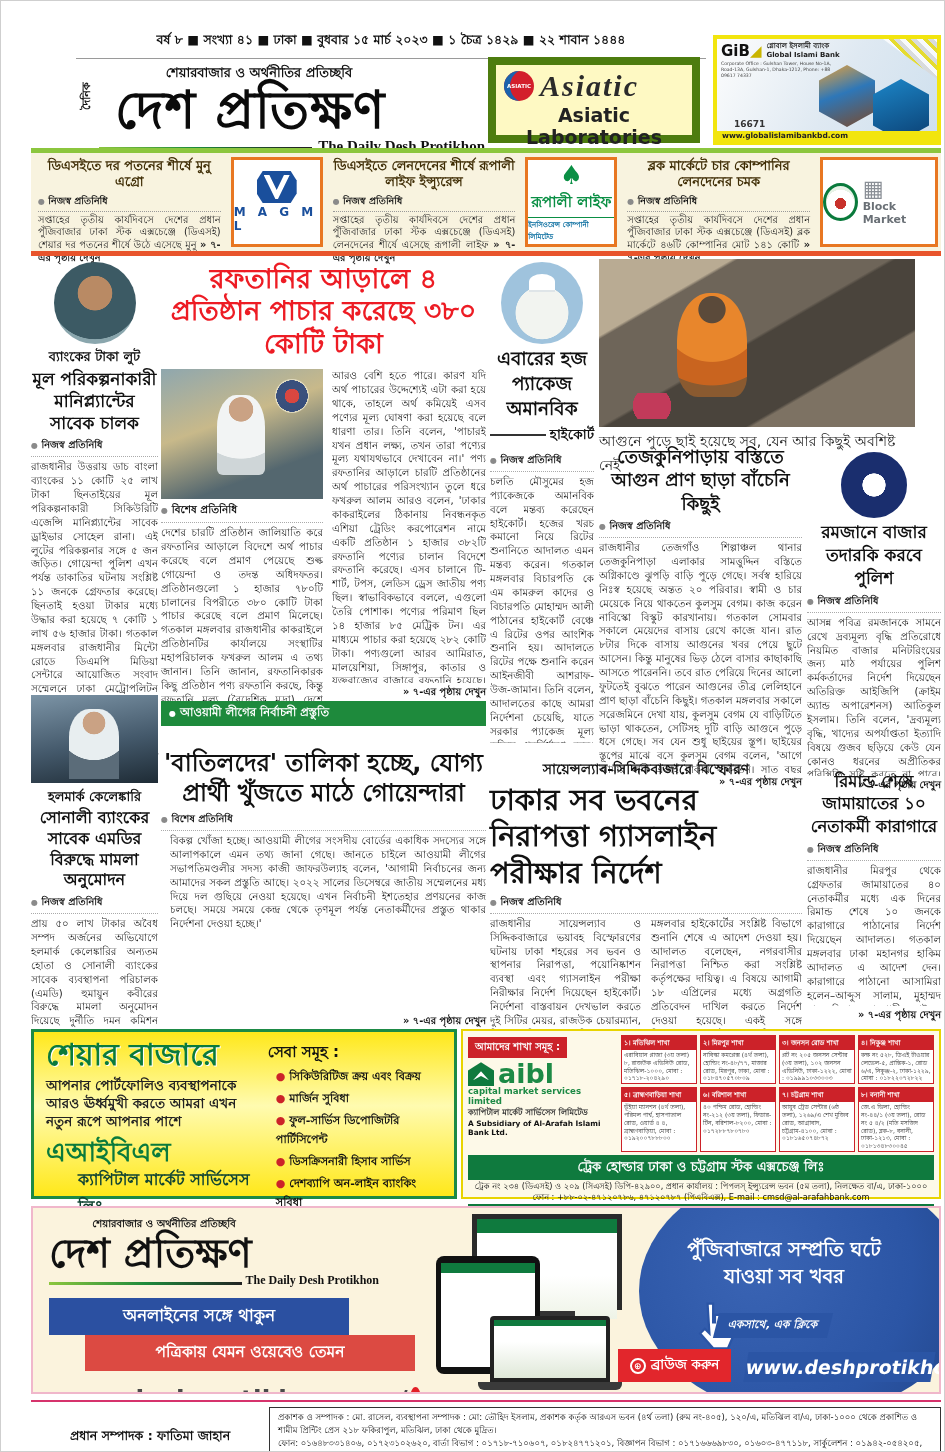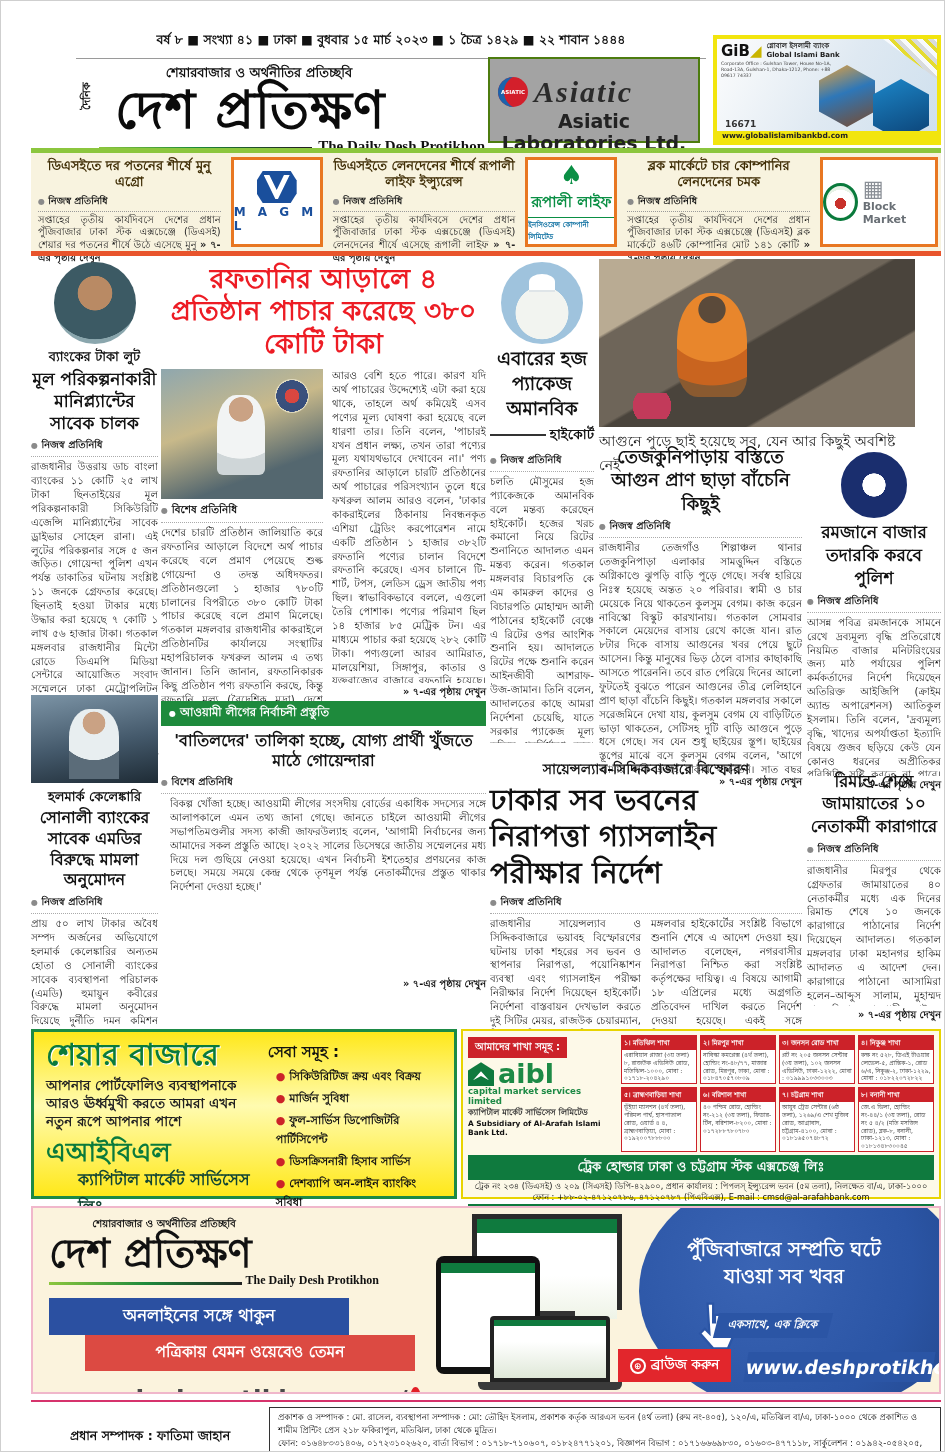--- a/index.html
+++ b/index.html
@@ -13,22 +13,22 @@
   .brand { position:absolute; top:62px; left:98px; width:386px; }
   .brand-tagline { font-size:13px; font-weight:bold; text-align:center; width:300px; margin-left:10px; }
   .brand-row { position:relative; padding-left:16px; }
   .brand-daily { position:absolute; left:-2px; bottom:26px; transform:rotate(-90deg); transform-origin:left bottom;
                  font-size:11px; font-weight:bold; }
   .brand-title { font-size:52px; font-weight:bold; line-height:1.0; letter-spacing:1px; color:#0b0b0b; }
   .brand-foot { display:flex; align-items:flex-end; margin-top:2px; }
   .brand-rule { flex:1; height:4px; background:linear-gradient(90deg,#8cc63e,#1d8a3c 45%,#222 95%); margin-bottom:4px; }
   .brand-sub { font-family:"Liberation Serif","DejaVu Serif",serif; font-size:15px; font-weight:bold; margin-left:6px; }
 
-  .ad-asiatic { position:absolute; top:56px; left:487px; width:212px; height:86px; border:2px solid #4d7c0f;
-                background:#a3a3a3; padding:16px 8px; }
+  .ad-asiatic { position:absolute; top:56px; left:487px; width:212px; height:86px; border:8px solid #4d7c0f;
+                background:#fef9c3; padding:4px 8px; }
   .asi-top { display:flex; align-items:center; gap:6px; }
   .asi-logo { width:30px; height:30px; border-radius:50%; background:#d31f2b; color:#fff; font-size:5.5px;
               font-weight:bold; display:flex; align-items:center; justify-content:center; box-shadow:8px 0 0 -2px #1b63ac inset; }
   .asi-word { font-family:"Liberation Serif","DejaVu Serif",serif; font-style:italic; font-weight:bold;
               font-size:30px; color:#2b2b2b; letter-spacing:2px; }
   .asi-company { font-size:19px; font-weight:bold; color:#222; text-align:center; margin-top:1px; }
   .asi-slogan { font-family:"Liberation Serif","DejaVu Serif",serif; font-style:italic; font-size:13px;
                 font-weight:bold; text-align:center; background:linear-gradient(100deg,transparent 38%,#b5d334 40%,#b5d334 62%,transparent 64%); }
 
   .ad-gib { position:absolute; top:34px; left:712px; width:228px; height:110px; background:#f2e50e; padding:4px; }
@@ -36,21 +36,21 @@
   .gib-head { display:flex; gap:5px; padding:3px 4px 0; }
   .gib-logo { font-weight:bold; font-size:15px; color:#111; }
   .gib-slash { color:#c9b500; }
   .gib-names { font-size:7px; line-height:1.25; color:#222; font-weight:bold; }
   .gib-addr { font-size:4.6px; color:#444; padding:1px 4px; line-height:1.3; width:130px; }
   .hex { position:absolute; width:56px; height:62px; clip-path:polygon(50% 0,100% 25%,100% 75%,50% 100%,0 75%,0 25%); }
   .hex1 { right:62px; top:26px; background:linear-gradient(160deg,#e8a23b,#2e77b8 45%,#7a4a2c); }
   .hex2 { right:8px; top:40px; background:linear-gradient(160deg,#1c86c8,#0b3f72); }
   .gib-tri { position:absolute; right:0; top:0; width:54px; height:40px; opacity:.8;
              background:repeating-linear-gradient(45deg,#d9d9d9 0 4px,#fff 4px 8px,#e8d900 8px 12px); clip-path:polygon(100% 0,0 0,100% 100%); }
-  .gib-hot { position:absolute; left:8px; bottom:2px; font-size:9px; font-weight:bold; color:#333;margin-top:7px; }
+  .gib-hot { position:absolute; left:17px; bottom:2px; font-size:9px; font-weight:bold; color:#333;margin-top:7px; }
   .gib-web { font-size:7.5px; font-weight:bold; color:#222; padding-left:5px; }
 
   
   .bar-green { position:absolute; top:147px; left:30px; width:910px; height:5px; background:#8cc63e; }
   .bar-orange { position:absolute; top:250px; left:30px; width:910px; height:5px; background:#e8542c; }
   .teasers { position:absolute; top:152px; left:30px; width:910px; height:98px; background:#f8f3df;
              display:flex; align-items:stretch; }
   .teaser { flex:1; padding:5px 7px; }
   .teaser-h { font-size:13px; font-weight:bold; text-align:center; color:#3f2d05; line-height:1.25; }
   .teaser-byline { font-size:9.5px; font-weight:bold; border-bottom:1px dotted #999; padding:2px 0; margin-top:1px; }
@@ -96,21 +96,21 @@
   .lead-left { width:162px; flex:none; }
   .lead-photo { width:162px; height:130px; background:linear-gradient(160deg,#8fa7ae,#c8b98a 40%,#54676f 75%); position:relative; }
   .lead-photo:before { content:""; position:absolute; left:56px; top:26px; width:48px; height:80px;
                        background:radial-gradient(circle at 50% 18%,#caa284 0 17%,#f2f4f4 18% 70%,#cfd6d8 71%); border-radius:40% 40% 6px 6px; }
   .lead-photo:after { content:""; position:absolute; right:14px; top:10px; width:34px; height:34px; border-radius:50%;
                       background:radial-gradient(circle,#d33 0 30%,#223e7a 31% 65%,#e8e2c8 66%); opacity:.85; }
   .lead-byline { font-size:10.5px; font-weight:bold; border-bottom:1px dotted #aaa; padding:3px 0; margin-bottom:3px; }
 
   .awami { position:absolute; top:700px; left:160px; width:325px; }
   .kicker-bar { background:#1e8a3c; color:#fff; font-size:11.5px; font-weight:bold; padding:3px 8px; }
-  .awami-h { font-size:16px; font-weight:bold; text-align:center; line-height:1.25; margin-top:5px; }
+  .awami-h { font-size:24px; font-weight:bold; text-align:center; line-height:1.25; margin-top:22px; }
   .awami-cols { display:flex; gap:9px; margin-top:2px; }
   .awami-cols .body-text { flex:1; height:196px; }
 
   .hajj { position:absolute; top:258px; left:489px; width:104px; }
   .hajj-photo { width:82px; height:82px; background:radial-gradient(circle at 50% 62%,#f2f4f0 0 40%,#9fc3dd 41%); position:relative; overflow:hidden; }
   .hajj-photo:before { content:""; position:absolute; left:28px; top:12px; width:26px; height:16px; border-radius:50% 50% 0 0; background:#fff; box-shadow:0 2px 0 #dfe5e8; }
   .hajj-h { font-size:18.5px; font-weight:bold; text-align:center; line-height:1.35; }
   .hajj-attr { display:flex; align-items:center; gap:4px; font-size:13.5px; font-weight:bold; justify-content:flex-end; margin:2px 0; }
   .dash-line { flex:1; height:2px; background:#333; }
 

